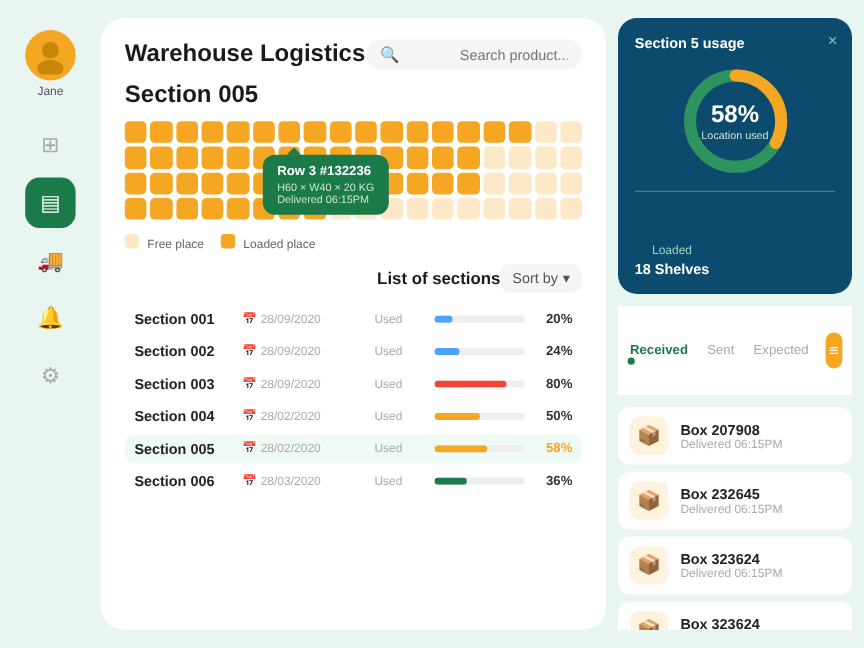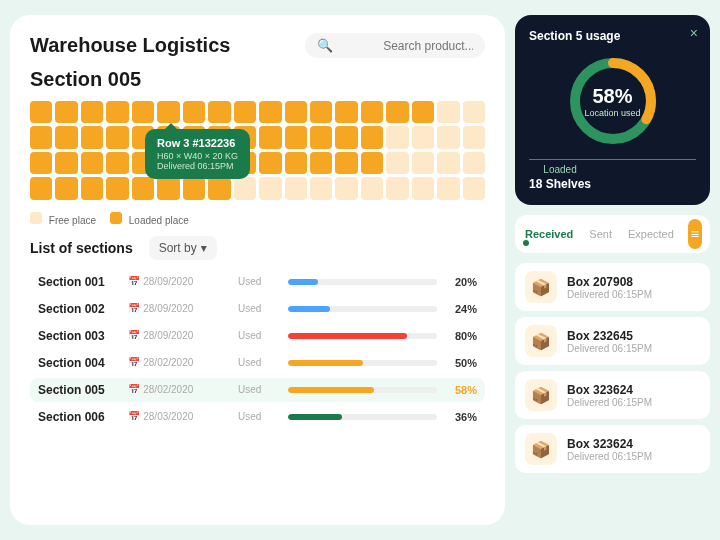--- a/index.html
+++ b/index.html
@@ -196,22 +196,21 @@
       height: 12px;
       border-radius: 3px;
       display: inline-block;
       margin-right: 4px;
     }
 
     
     .list-header {
       display: flex;
       align-items: center;
-      justify-content: flex-start;
-      gap: 16px;
+      justify-content: flex-end;
     }
     .list-title {
       font-size: 14px;
       font-weight: 700;
       color: #1a1a1a;
     }
     .sort-btn {
       display: flex;
       align-items: center;
       gap: 4px;
@@ -260,21 +259,21 @@
     
     .right-panel {
       width: 195px;
       display: flex;
       flex-direction: column;
       gap: 10px;
     }
 
     
     .usage-card {
-      background: #0f172a;
+      background: #0c4a6e;
       border-radius: 16px;
       padding: 14px;
       color: white;
       position: relative;
     }
     .usage-card-title { font-size: 12px; font-weight: 600; margin-bottom: 8px; }
     .close-btn {
       position: absolute;
       top: 10px;
       right: 12px;
@@ -295,32 +294,32 @@
     }
     .donut-pct { font-size: 20px; font-weight: 700; }
     .donut-sub { font-size: 9px; color: #c8e6c9; }
     .usage-stats {
       display: flex;
       justify-content: space-between;
       font-size: 10px;
       padding-top: 4px;
       border-top: 1px solid #2d9460;
     }
-    .stat-item { text-align: center; }
+    .stat-item { text-align: center; margin-top: 40px; }
     .stat-label { color: #9dd4b8; margin-bottom: 2px; }
     .stat-value { font-weight: 700; font-size: 12px; }
 
     
     .tabs-bar {
       display: flex;
       align-items: center;
       gap: 12px;
       background: white;
-      border-radius: 12px;
-      padding: 4px 8px;
+      border-radius: 0;
+      padding: 22px 8px;
     }
     .tab {
       font-size: 11px;
       color: #aaa;
       cursor: pointer;
       padding: 4px 2px;
       position: relative;
     }
     .tab.active {
       color: #1a7a4a;
@@ -378,20 +377,36 @@
       font-size: 16px;
     }
     .box-info .box-name { font-size: 12px; font-weight: 700; color: #222; }
     .box-info .box-del { font-size: 10px; color: #aaa; }
   </style>
 </head>
 <body>
 
 <div class="app-container">
 
+  <div class="sidebar">
+    <div class="avatar">
+      <svg viewBox="0 0 32 32" fill="none">
+        <circle cx="16" cy="12" r="7" fill="#c8860a"></circle>
+        <ellipse cx="16" cy="27" rx="11" ry="7" fill="#c8860a"></ellipse>
+      </svg>
+    </div>
+    <div class="avatar-name">Jane</div>
+    <div class="sidebar-nav">
+      <div class="sidebar-item">⊞</div>
+      <div class="sidebar-item active">▤</div>
+      <div class="sidebar-item">🚚</div>
+      <div class="sidebar-item">🔔</div>
+      <div class="sidebar-item">⚙</div>
+    </div>
+  </div>
 
   <div class="main-panel">
 
     <div class="top-bar">
       <span class="app-title">Warehouse Logistics</span>
       <div class="search-box">
         <span class="search-icon">🔍</span>
         <input type="text" placeholder="Search product..." style="">
       </div>
     </div>

